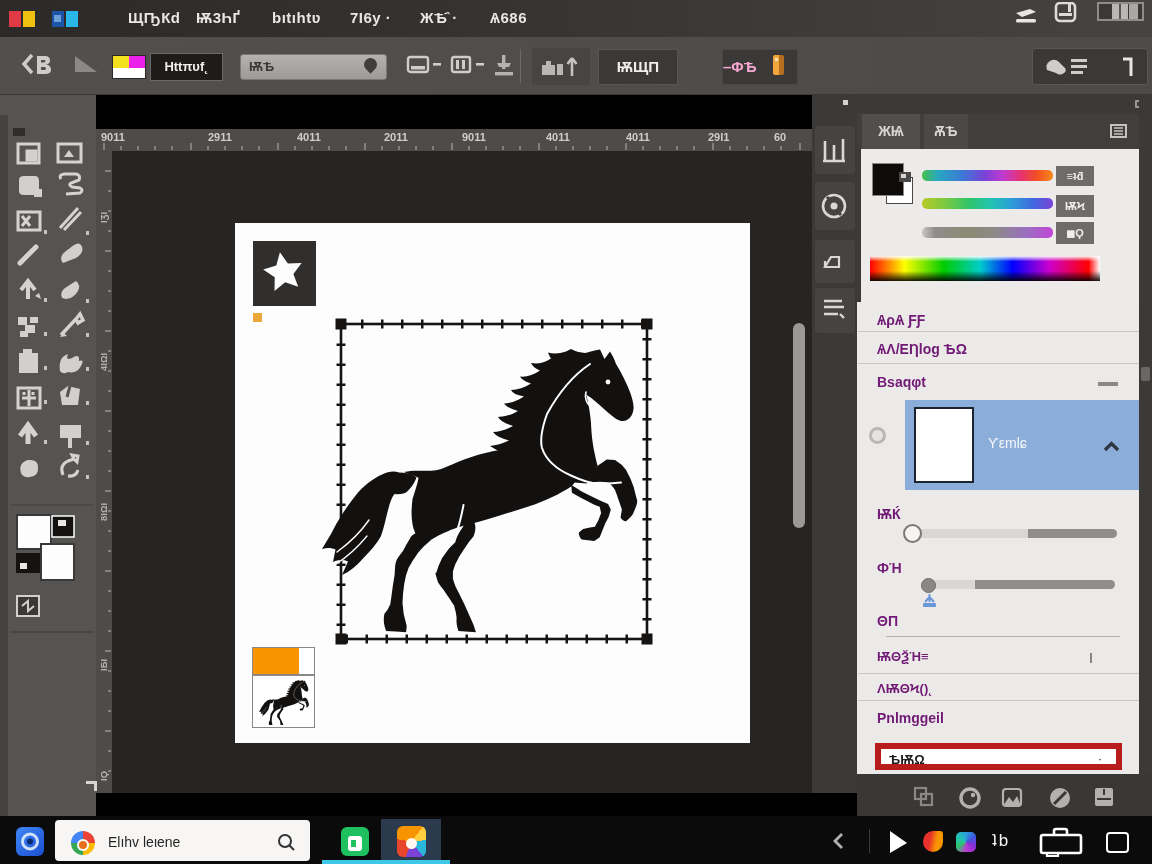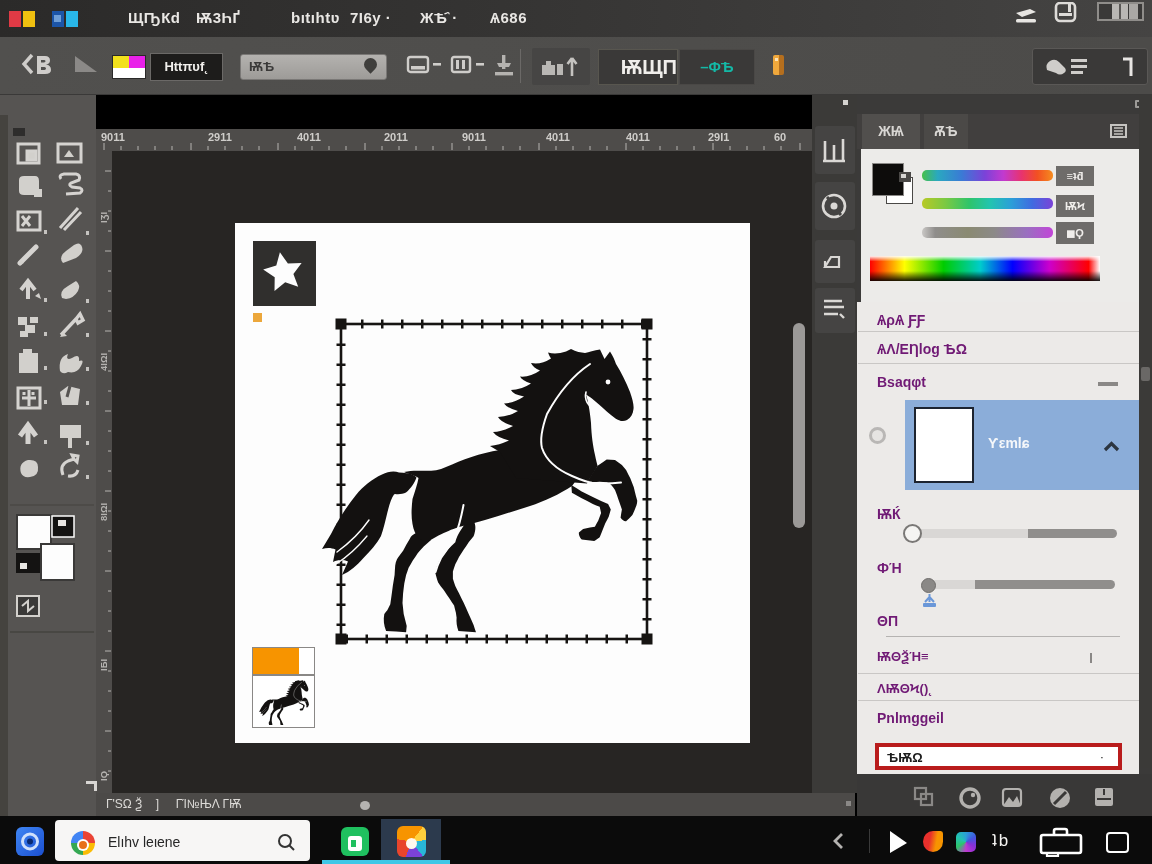--- a/index.html
+++ b/index.html
@@ -46,21 +46,21 @@
 <div id="root">
   <div class="abs" id="menubar">
     <div class="msq" style="left:9px;background:#e03a45"></div>
     <div class="msq" style="left:23px;background:#f0c010"></div>
     <div class="msq" style="left:52px;background:#1c55a8">
         <div style="position:absolute;left:2px;top:4px;width:7px;height:7px;background:#6f9fd8"></div>
       </div>
     <div class="msq" style="left:66px;background:#29b7e9"></div>
     <div class="mitem" style="left:128px">ЩҦКd</div>
     <div class="mitem" style="left:196px">Ѭ3ҺҐ</div>
-    <div class="mitem" style="left:291px">bıtıhtʋ</div>
+    <div class="mitem" style="left:272px">bıtıhtʋ</div>
     <div class="mitem" style="left:350px">7I6y ·</div>
     <div class="mitem" style="left:420px">ЖѢ҄ ·</div>
     <div class="mitem" style="left:490px">Ѧ686</div>
     <svg class="abs" style="left:1014px;top:6px" width="28" height="20" viewBox="0 0 28 20">
         <path d="M2 7 L16 3 L22 6 L8 11 Z" fill="#e8e6e3"></path>
         <rect x="2" y="13" width="20" height="3.5" rx="1.5" fill="#e8e6e3"></rect>
       </svg>
     <svg class="abs" style="left:1054px;top:2px" width="24" height="21" viewBox="0 0 24 21">
         <rect x="2" y="1" width="19" height="18" rx="4" fill="none" stroke="#dddbd8" stroke-width="2.6"></rect>
         <rect x="5" y="11" width="13" height="3" fill="#dddbd8"></rect>
@@ -104,22 +104,22 @@
         <rect x="2" y="19" width="18" height="3.4" fill="#b5b3b0"></rect>
       </svg>
     <div class="abs" style="left:520px;top:12px;width:1px;height:34px;background:#6b6967"></div>
     <div class="abs" style="left:532px;top:11px;width:58px;height:37px;background:#464544;border-radius:2px">
       <svg style="position:absolute;left:7px;top:7px" width="44" height="24" viewBox="0 0 44 24">
           <path d="M3 20 L3 10 L7 10 L7 6 L12 6 L12 10 L16 10 L16 20 Z" fill="#b9b7b4"></path>
           <rect x="18" y="9" width="6" height="11" fill="#b9b7b4"></rect>
           <path d="M33 3 L33 21 M33 3 L28.5 9 M33 3 L37.5 9" stroke="#c5c3c0" stroke-width="2.6" fill="none"></path>
         </svg>
     </div>
-    <div class="abs" style="left:598px;top:12px;width:80px;height:36px;background:#3a3938;border:1px solid #58564f;color:#f0eeeb;font-size:20px;font-weight:bold;text-align:right;line-height:34px">ѬЩΠ</div>
-    <div class="abs" style="left:679px;top:12px;width:76px;height:36px;background:#3a3938;border:1px solid #4a4846;color:#14b8a6;font-size:15px;font-weight:bold;text-align:center;line-height:34px">–ΦѢ</div>
+    <div class="abs" style="left:598px;top:12px;width:80px;height:36px;background:#3a3938;border:1px solid #58564f;color:#f0eeeb;font-size:15px;font-weight:bold;text-align:center;line-height:34px">ѬЩΠ</div>
+    <div class="abs" style="left:722px;top:12px;width:76px;height:36px;background:#3a3938;border:1px solid #4a4846;color:#f9a8d4;font-size:15px;font-weight:bold;text-align:left;line-height:34px">–ΦѢ</div>
     <div class="abs" style="left:773px;top:18px;width:11px;height:20px;background:linear-gradient(90deg,#f0a83c 55%,#b56f1e 55%);border-radius:2px">
         <div style="position:absolute;left:2px;top:3px;width:3px;height:3px;background:#fde3b5"></div>
       </div>
     <div class="abs" style="left:1032px;top:11px;width:116px;height:37px;background:#3a3938;border:1px solid #5a5856;border-radius:3px">
       <svg style="position:absolute;left:10px;top:5px" width="95" height="27" viewBox="0 0 95 27">
           <path d="M4 16 Q2 10 7 7 Q12 4 16 8 L22 14 Q24 17 21 19 Q17 22 13 19 Z" fill="#cfcdca"></path>
           <rect x="28" y="5" width="16" height="3" fill="#cfcdca"></rect>
           <rect x="28" y="11" width="16" height="3" fill="#cfcdca"></rect>
           <rect x="28" y="17" width="12" height="3" fill="#cfcdca"></rect>
           <path d="M80 5 L88 5 L88 22" fill="none" stroke="#e8e6e3" stroke-width="3"></path>
@@ -304,25 +304,20 @@
       <svg style="position:absolute;left:5px;top:4px" width="52" height="46" viewBox="0 0 320 290">
           <use href="#horse"></use>
         </svg>
     </div>
   </div>
   <div class="abs" id="vsb"></div>
   <div class="abs" style="left:86px;top:781px;width:11px;height:10px">
     <div style="position:absolute;left:0;top:0;width:11px;height:3px;background:#d8d6d3"></div>
     <div style="position:absolute;right:0;top:0;width:3px;height:10px;background:#d8d6d3"></div>
   </div>
-  <div class="abs" id="statusbar">
-    <span style="position:absolute;left:10px;top:0">Г'ЅΩ Ѯ&nbsp;&nbsp;&nbsp;&nbsp;]&nbsp;&nbsp;&nbsp;&nbsp;&nbsp;ГΊ№ЊΛ ГѬ</span>
-    <div style="position:absolute;left:264px;top:8px;width:10px;height:9px;background:#b5b3b1;border-radius:50%"></div>
-    <div style="position:absolute;left:750px;top:8px;width:5px;height:5px;background:#8a8886"></div>
-  </div>
   <div class="abs" id="dock">
     <div style="position:absolute;left:31px;top:5px;width:5px;height:5px;background:#d5d3d0"></div>
     <div class="dockbtn" style="top:31px;height:48px"></div>
     <div class="dockbtn" style="top:87px;height:48px"></div>
     <div class="dockbtn" style="top:145px;height:43px"></div>
     <div class="dockbtn" style="top:193px;height:45px"></div>
     <svg style="position:absolute;left:0;top:0" width="45" height="260" viewBox="0 0 45 260">
       <g stroke="#dad8d5" stroke-width="2.6" fill="none">
         <path d="M13 66 V46 M22 66 V50 M31 66 V44 M11 66 H33"></path>
         <circle cx="22" cy="111" r="11"></circle>
@@ -370,21 +365,21 @@
     <div class="lbl" style="left:20px;top:10px">ѦρѦ ƑƑ</div>
     <div class="divl" style="left:1px;top:29px;width:281px"></div>
     <div class="lbl" style="left:20px;top:39px">ѦΛ/ЕȠlоg ѢΩ</div>
     <div class="divl" style="left:1px;top:61px;width:281px"></div>
     <div class="lbl" style="left:20px;top:72px">Вѕаqφt</div>
     <div style="position:absolute;left:241px;top:80px;width:20px;height:4px;background:#8a8886"></div>
 
     <div style="position:absolute;left:48px;top:98px;width:234px;height:90px;background:#8badd9"></div>
     <div style="position:absolute;left:12px;top:125px;width:17px;height:17px;border:3px solid #b9b7b5;border-radius:50%;background:#e6e4e2"></div>
     <div style="position:absolute;left:57px;top:105px;width:60px;height:76px;background:#fff;border:2.5px solid #1d2430"></div>
-    <div style="position:absolute;left:131px;top:133px;color:#f5f7fa;font-size:14px;font-weight:bold">Ƴεmlɕ</div>
+    <div style="position:absolute;left:131px;top:133px;color:#f5f7fa;font-size:14px;font-weight:normal">Ƴεmlɕ</div>
     <svg style="position:absolute;left:246px;top:139px" width="17" height="11" viewBox="0 0 17 11">
         <path d="M2 9 L8.5 2.5 L15 9" fill="none" stroke="#2c3540" stroke-width="3.2"></path>
       </svg>
 
     <div class="lbl" style="left:20px;top:204px;font-size:14px">ѬЌ</div>
     <div style="position:absolute;left:48px;top:227px;width:212px;height:9px;border-radius:4.5px;background:linear-gradient(90deg,#d9d7d5 0%,#d9d7d5 58%,#908e8c 58%,#908e8c 100%)"></div>
     <div style="position:absolute;left:46px;top:222px;width:19px;height:19px;border-radius:50%;background:#f5f4f2;border:2px solid #7a7876"></div>
     <div class="lbl" style="left:20px;top:258px;font-size:14px">ФΉ</div>
     <div style="position:absolute;left:66px;top:278px;width:192px;height:9px;border-radius:4.5px;background:linear-gradient(90deg,#d9d7d5 0%,#d9d7d5 27%,#908e8c 27%,#908e8c 100%)"></div>
     <div style="position:absolute;left:64px;top:276px;width:15px;height:15px;border-radius:50%;background:#8a8886;border:1px solid #6f6d6b"></div>
@@ -393,21 +388,21 @@
         <rect x="3" y="10" width="13" height="4" rx="1" fill="#6a97d8"></rect>
       </svg>
     <div class="lbl" style="left:20px;top:311px;font-size:14px">ΘΠ</div>
     <div style="position:absolute;left:29px;top:334px;width:234px;height:1px;background:#b5b3b1"></div>
     <div class="lbl" style="left:20px;top:347px;font-size:13px">ѬΘѮΉ≡</div>
     <div style="position:absolute;left:233px;top:351px;width:2px;height:10px;background:#8a8886"></div>
     <div class="divl" style="left:1px;top:371px;width:281px"></div>
     <div class="lbl" style="left:20px;top:379px;font-size:13px">ΛѬΘϞ()˛</div>
     <div class="divl" style="left:1px;top:398px;width:281px"></div>
     <div class="lbl" style="left:20px;top:408px;font-size:14px">Pnlmggeil</div>
-    <div style="position:absolute;left:18px;top:441px;width:247px;height:27px;background:#fff;border:4px solid #b91c1c">
+    <div style="position:absolute;left:18px;top:441px;width:247px;height:27px;background:#fff;border:6px solid #b91c1c">
       <span style="position:absolute;left:8px;top:3px;color:#1d1d1d;font-size:13px;font-weight:bold">ѢѬΩ</span>
       <span style="position:absolute;right:14px;top:2px;color:#1d1d1d;font-size:13px">·</span>
     </div>
   </div>
   <div class="abs" id="rbottom">
     <svg style="position:absolute;left:0;top:0" width="295" height="50" viewBox="0 0 295 50">
       <g stroke="#8a8886" stroke-width="2.2" fill="none">
         <rect x="58" y="14" width="11" height="11"></rect>
           <rect x="64" y="20" width="11" height="11"></rect>
         <circle cx="113" cy="24" r="9" stroke="#b3b1ae" stroke-width="3.4"></circle>

